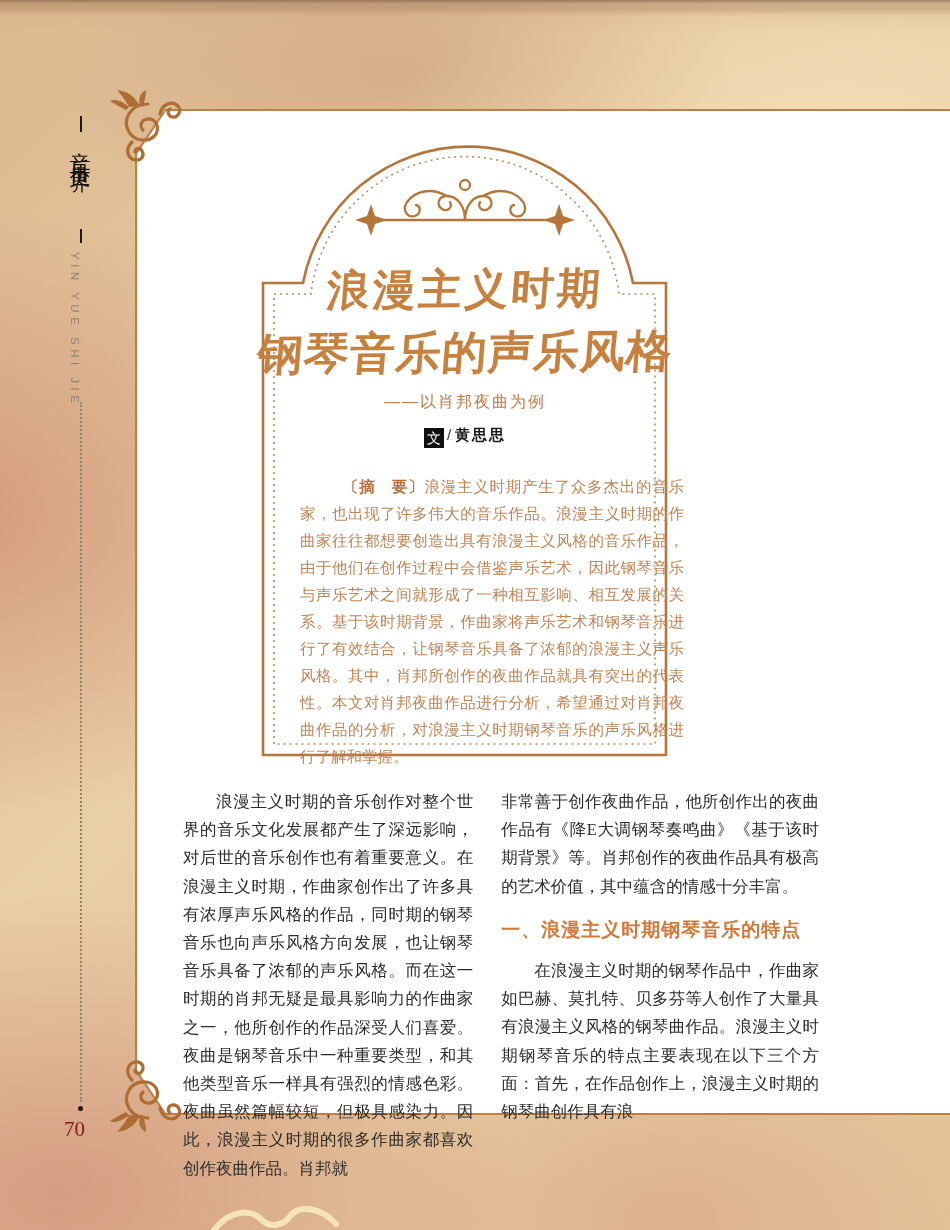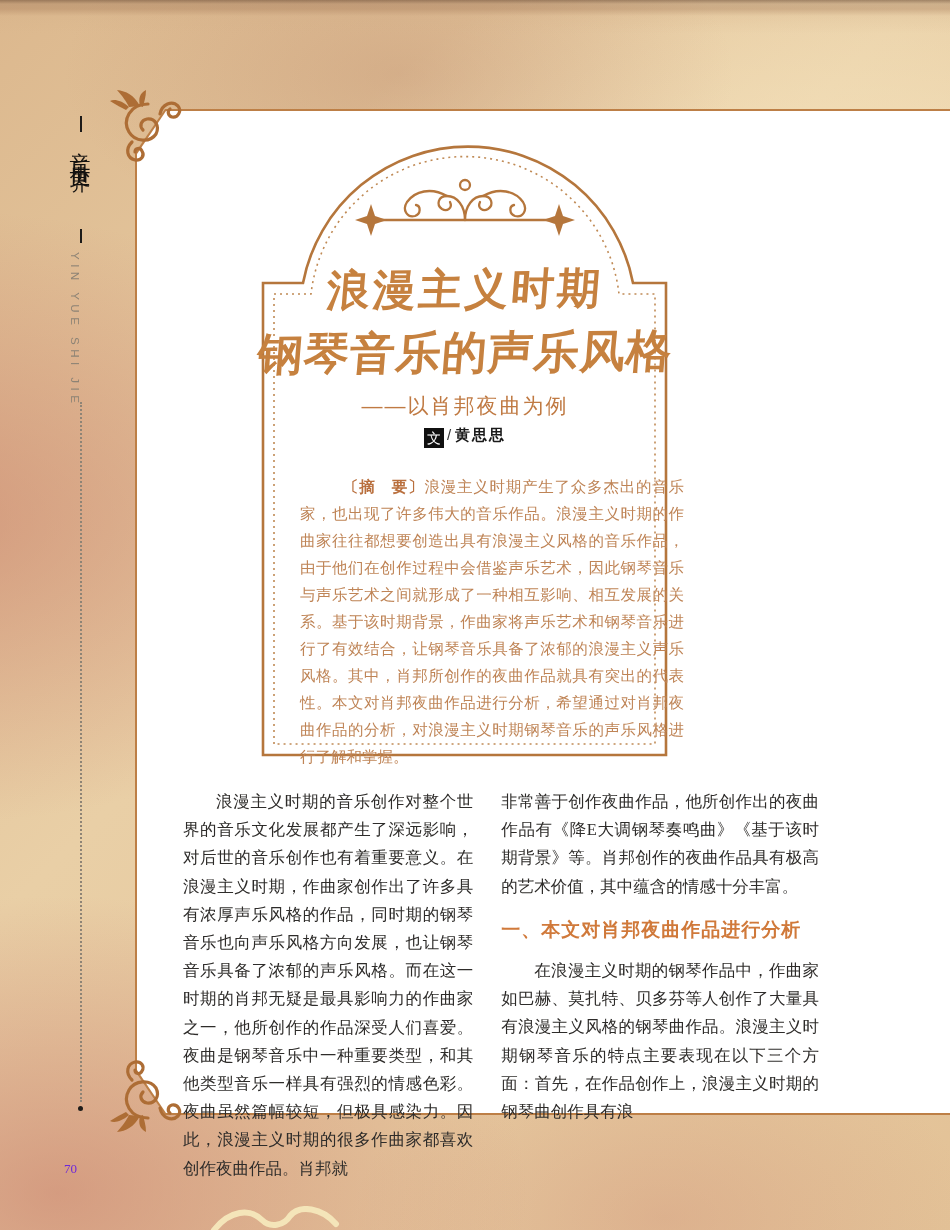--- a/index.html
+++ b/index.html
@@ -51,32 +51,32 @@
     color:#8d8375; font-family:"Liberation Sans", sans-serif;
   }
   .side-dotted{
     position:absolute; left:80px; top:402px; height:700px; width:0;
     border-left:2px dotted #8e8476; z-index:4;
   }
   .side-dot{ position:absolute; left:78px; top:1106px; width:5px; height:5px;
     border-radius:50%; background:#1d1b19; z-index:4; }
   .page-number{
     position:absolute; left:64px; top:1117px; z-index:4;
-    font-size:13px; color:#6d28d9; font-family:"Liberation Serif", serif;margin-top:44px;
+    font-size:21px; color:#7f1d1d; font-family:"Liberation Serif", serif;
   }
 
   
   .title-frame{ position:absolute; left:118px; top:27px; }
   .title-line{ position:absolute; left:118px; width:420px; text-align:center;
     color:#c6813f; font-family:"DejaVu Serif", serif; font-weight:bold;
     transform:skewX(-5deg) rotate(-0.5deg); }
   .title-line1{ top:150px; font-size:43px; letter-spacing:3px; }
   .title-line2{ top:212px; font-size:45px; letter-spacing:1px; }
   .subtitle{ position:absolute; left:118px; top:281px; width:420px; text-align:center;
-    color:#c07a43; font-size:21px; letter-spacing:2px;
+    color:#c07a43; font-size:16px; letter-spacing:2px;
     font-family:"Liberation Sans", sans-serif; }
   .byline{ position:absolute; left:118px; top:315px; width:420px; text-align:center;
     font-family:"Liberation Sans", sans-serif; font-size:15px; color:#1a1a1a; }
   .byline-box{ display:inline-block; width:20px; height:20px; line-height:20px;
     background:#101010; color:#ffffff; font-size:14px; vertical-align:-3px; }
   .byline-sep{ padding:0 4px 0 3px; color:#333; }
   .byline-author{ font-weight:bold; letter-spacing:2px; }
 
   
   .abstract-block{ position:absolute; left:163px; top:362px; width:384px;
@@ -173,18 +173,18 @@
   <div class="abstract-block">
     <p><span class="ab-label">〔摘　要〕</span><span>浪漫主义时期产生了众多杰出的音乐家，也出现了许多伟大的音乐作品。浪漫主义时期的作曲家往往都想要创造出具有浪漫主义风格的音乐作品，由于他们在创作过程中会借鉴声乐艺术，因此钢琴音乐与声乐艺术之间就形成了一种相互影响、相互发展的关系。基于该时期背景，作曲家将声乐艺术和钢琴音乐进行了有效结合，让钢琴音乐具备了浓郁的浪漫主义声乐风格。其中，肖邦所创作的夜曲作品就具有突出的代表性。本文对肖邦夜曲作品进行分析，希望通过对肖邦夜曲作品的分析，对浪漫主义时期钢琴音乐的声乐风格进行了解和掌握。</span></p>
   </div>
 
   <div class="columns">
     <div class="col col-left">
       <p>浪漫主义时期的音乐创作对整个世界的音乐文化发展都产生了深远影响，对后世的音乐创作也有着重要意义。在浪漫主义时期，作曲家创作出了许多具有浓厚声乐风格的作品，同时期的钢琴音乐也向声乐风格方向发展，也让钢琴音乐具备了浓郁的声乐风格。而在这一时期的肖邦无疑是最具影响力的作曲家之一，他所创作的作品深受人们喜爱。夜曲是钢琴音乐中一种重要类型，和其他类型音乐一样具有强烈的情感色彩。夜曲虽然篇幅较短，但极具感染力。因此，浪漫主义时期的很多作曲家都喜欢创作夜曲作品。肖邦就</p>
     </div>
     <div class="col col-right">
       <p class="continuation">非常善于创作夜曲作品，他所创作出的夜曲作品有《降E大调钢琴奏鸣曲》《基于该时期背景》等。肖邦创作的夜曲作品具有极高的艺术价值，其中蕴含的情感十分丰富。</p>
-      <div class="section-heading">一、本文对肖邦夜曲作品进行分析</div>
+      <div class="section-heading">一、浪漫主义时期钢琴音乐的特点</div>
       <p>在浪漫主义时期的钢琴作品中，作曲家如巴赫、莫扎特、贝多芬等人创作了大量具有浪漫主义风格的钢琴曲作品。浪漫主义时期钢琴音乐的特点主要表现在以下三个方面：首先，在作品创作上，浪漫主义时期的钢琴曲创作具有浪</p>
     </div>
   </div>
 
 </div>
 
 </body></html>

